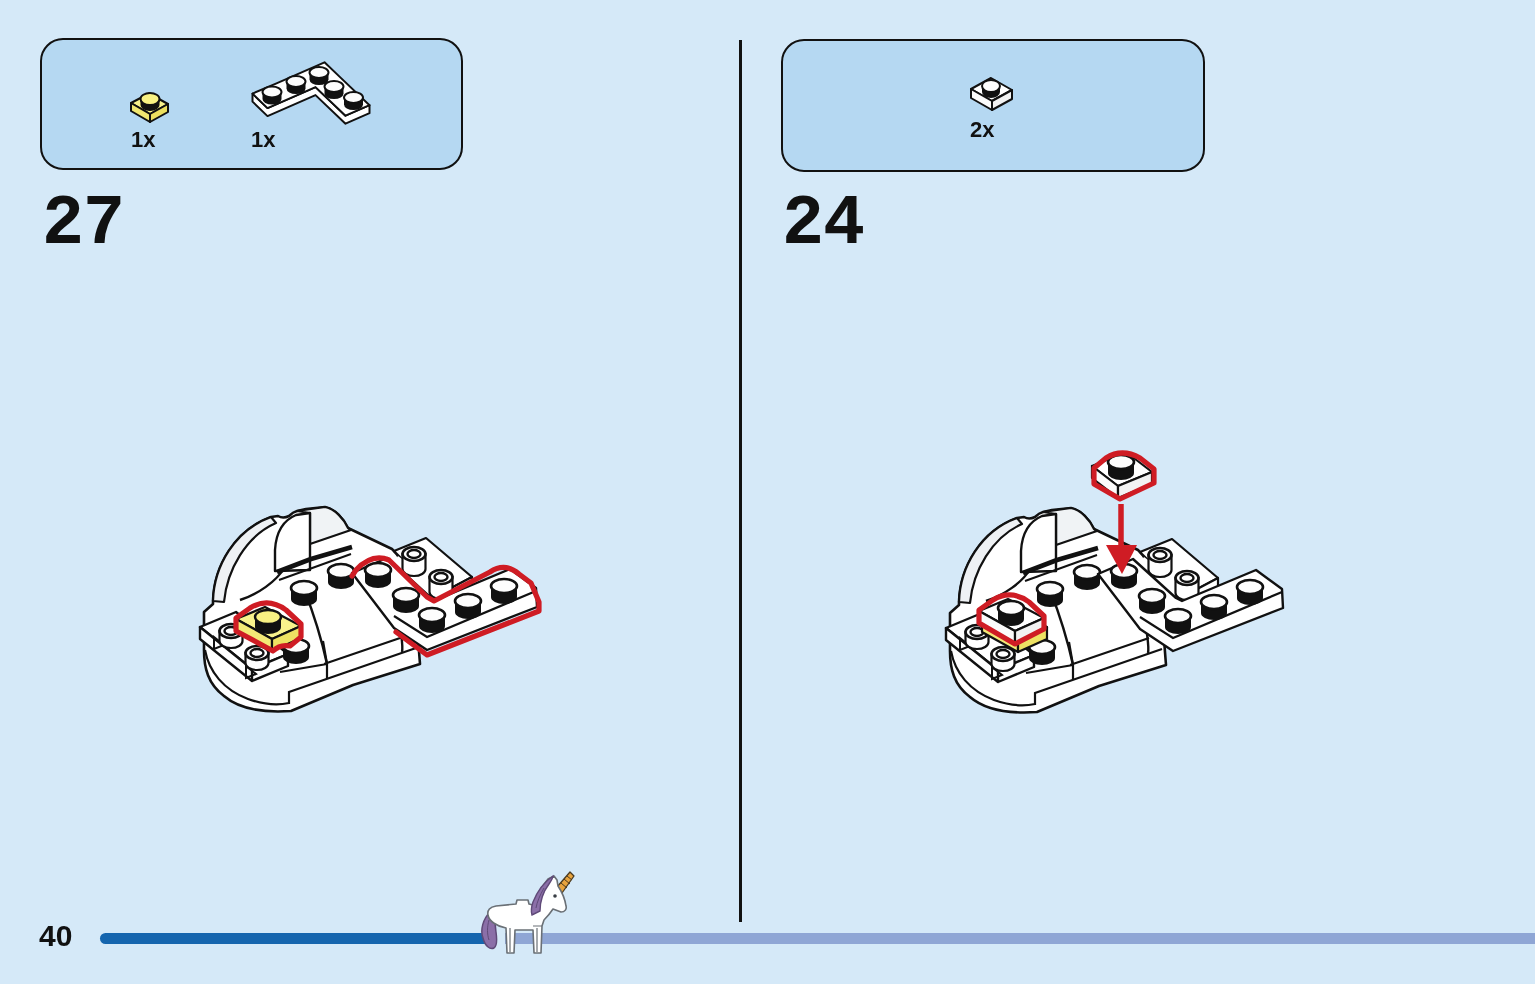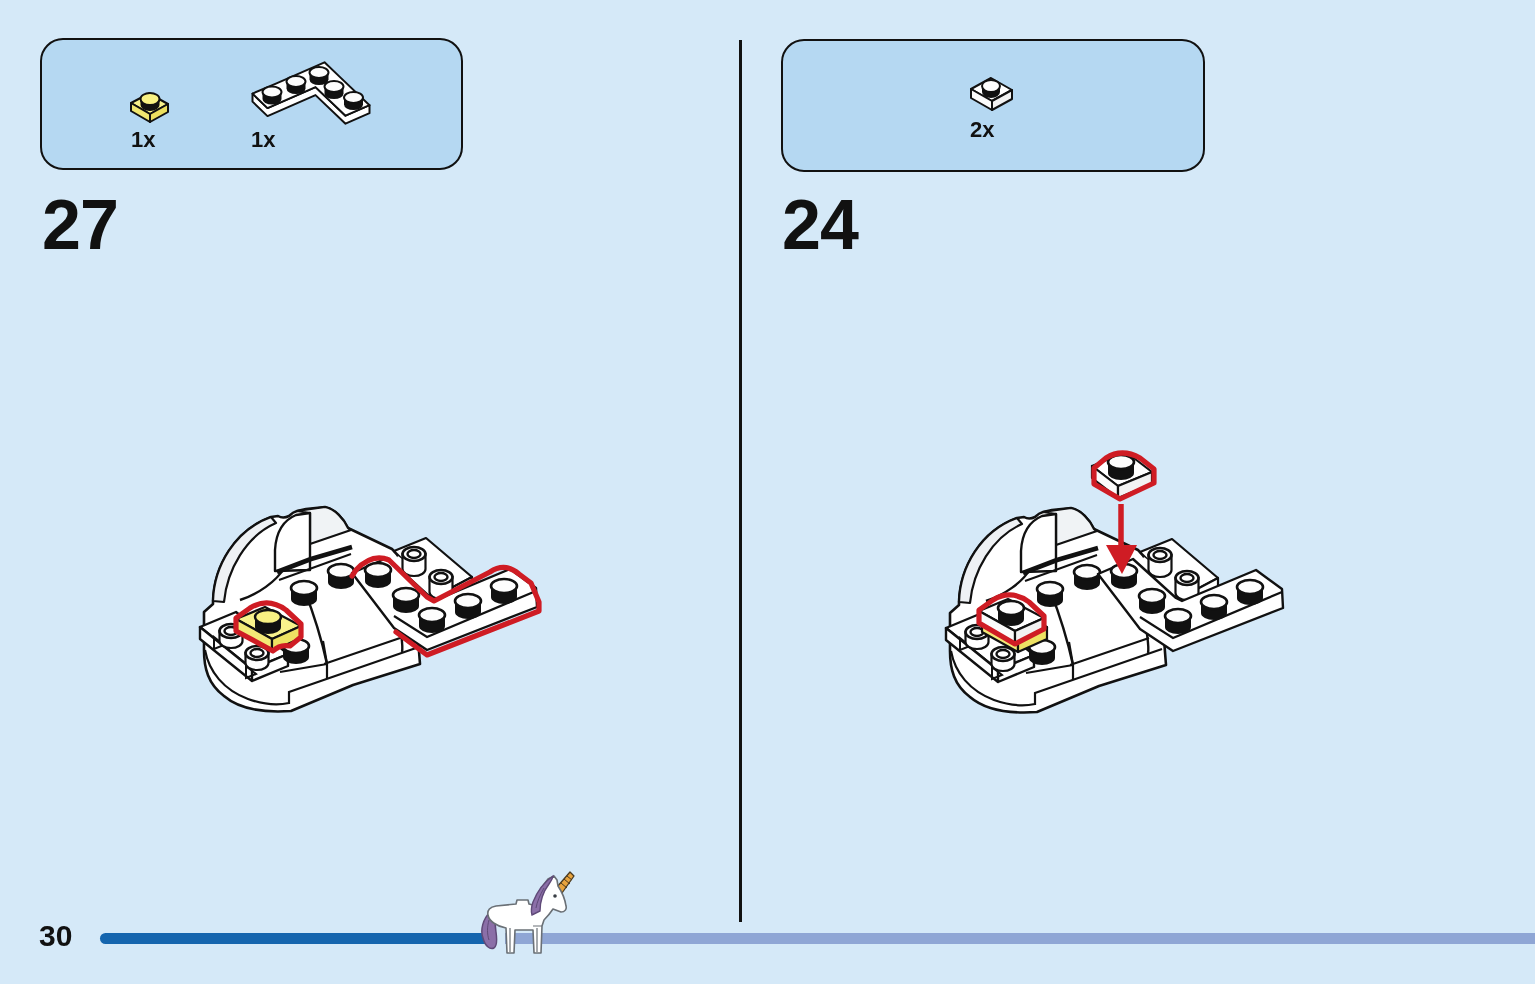--- a/index.html
+++ b/index.html
@@ -1,18 +1,18 @@
 <!DOCTYPE html>
 <html><head>
 <meta charset="utf-8">
 <style>
 html,body{margin:0;padding:0;}
 body{width:1535px;height:984px;background:#d5e9f8;font-family:"Liberation Sans",sans-serif;position:relative;overflow:hidden;}
 .abs{position:absolute;}
-.stepnum{font-weight:bold;color:#111;font-size:70px;letter-spacing:-1px;}
+.stepnum{font-weight:bold;color:#111;font-size:70px;letter-spacing:-1px;font-family:Liberation Mono, monospace;}
 </style>
 </head>
 <body>
 <svg width="0" height="0" style="position:absolute">
 <defs>
 
 <g id="st">
   <path d="M-13,0 L-13,11 A13,7 0 0 0 13,11 L13,0 Z" fill="#111"></path>
   <ellipse cx="0" cy="0" rx="13" ry="7" fill="#fdfdfd" stroke="#111" stroke-width="2.6"></ellipse>
 </g>
@@ -166,21 +166,21 @@
   <path d="M1118,486 L1118,498 L1152,484 L1152,472 Z" fill="#f2f2f2" stroke="#111" stroke-width="2.2" stroke-linejoin="round"></path>
   <use href="#st" transform="translate(1121,462)"></use>
 </g>
 
 <path d="M1094,484 L1094,468 L1106,458 Q1122,448 1140,458 L1154,469 L1154,483 L1120,499 Z" fill="none" stroke="#cf1c24" stroke-width="5.2" stroke-linejoin="round"></path>
 
 <path d="M1121,504 L1121,548" fill="none" stroke="#cf1c24" stroke-width="5.5"></path>
 <path d="M1106,545 L1137,545 L1122,574 Z" fill="#cf1c24"></path>
 </svg>
 
-<div class="abs" style="left:39px;top:919px;font-weight:bold;font-size:30px;color:#111;">30</div>
+<div class="abs" style="left:39px;top:919px;font-weight:bold;font-size:30px;color:#111;">40</div>
 
 <div class="abs" style="left:505px;top:933px;width:1030px;height:10.5px;background:#8fa6d5;"></div>
 
 <div class="abs" style="left:100px;top:933px;width:390px;height:10.5px;background:#1565ae;border-radius:5.5px 0 0 5.5px;"></div>
 
 <svg id="unicorn" class="abs" style="left:480px;top:868px;" width="100" height="92" viewBox="0 0 100 92">
 
 <path d="M10,44 C3,51 0,62 3,70 C5,78 10,82 14,80 C17,78 17,71 16,64 C15,56 14,49 17,44 Z" fill="#8b6fa8" stroke="#5f4a78" stroke-width="1.5"></path>
 <path d="M9,52 C7,59 7,66 9,72" stroke="#5f4a78" stroke-width="1" fill="none"></path>
 

